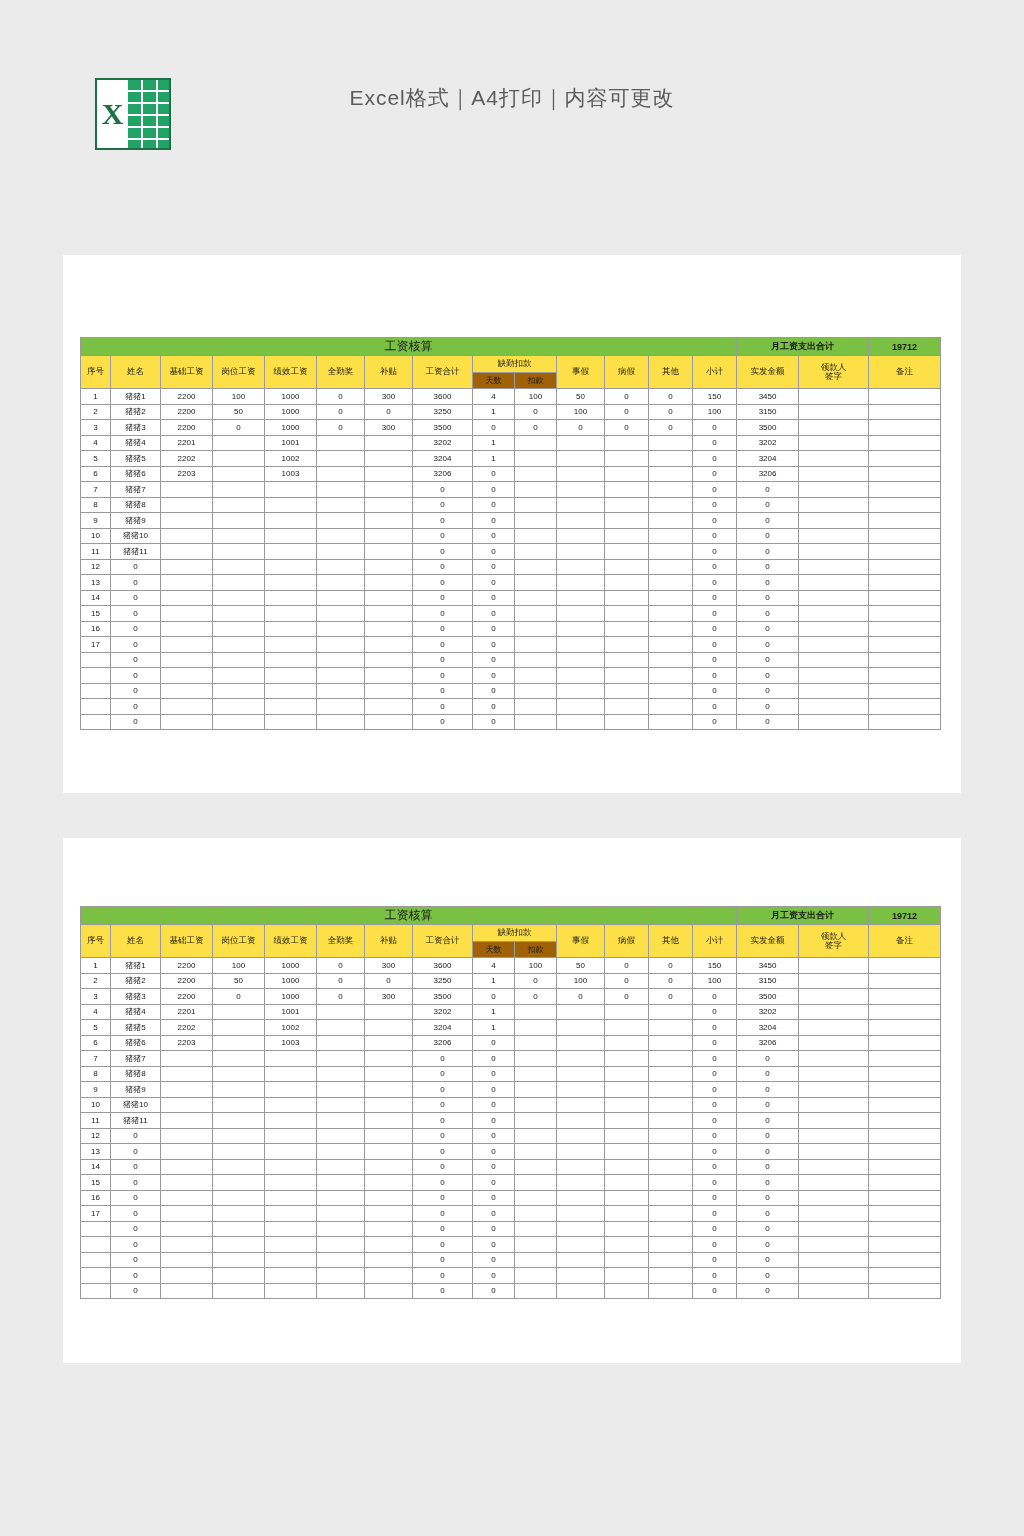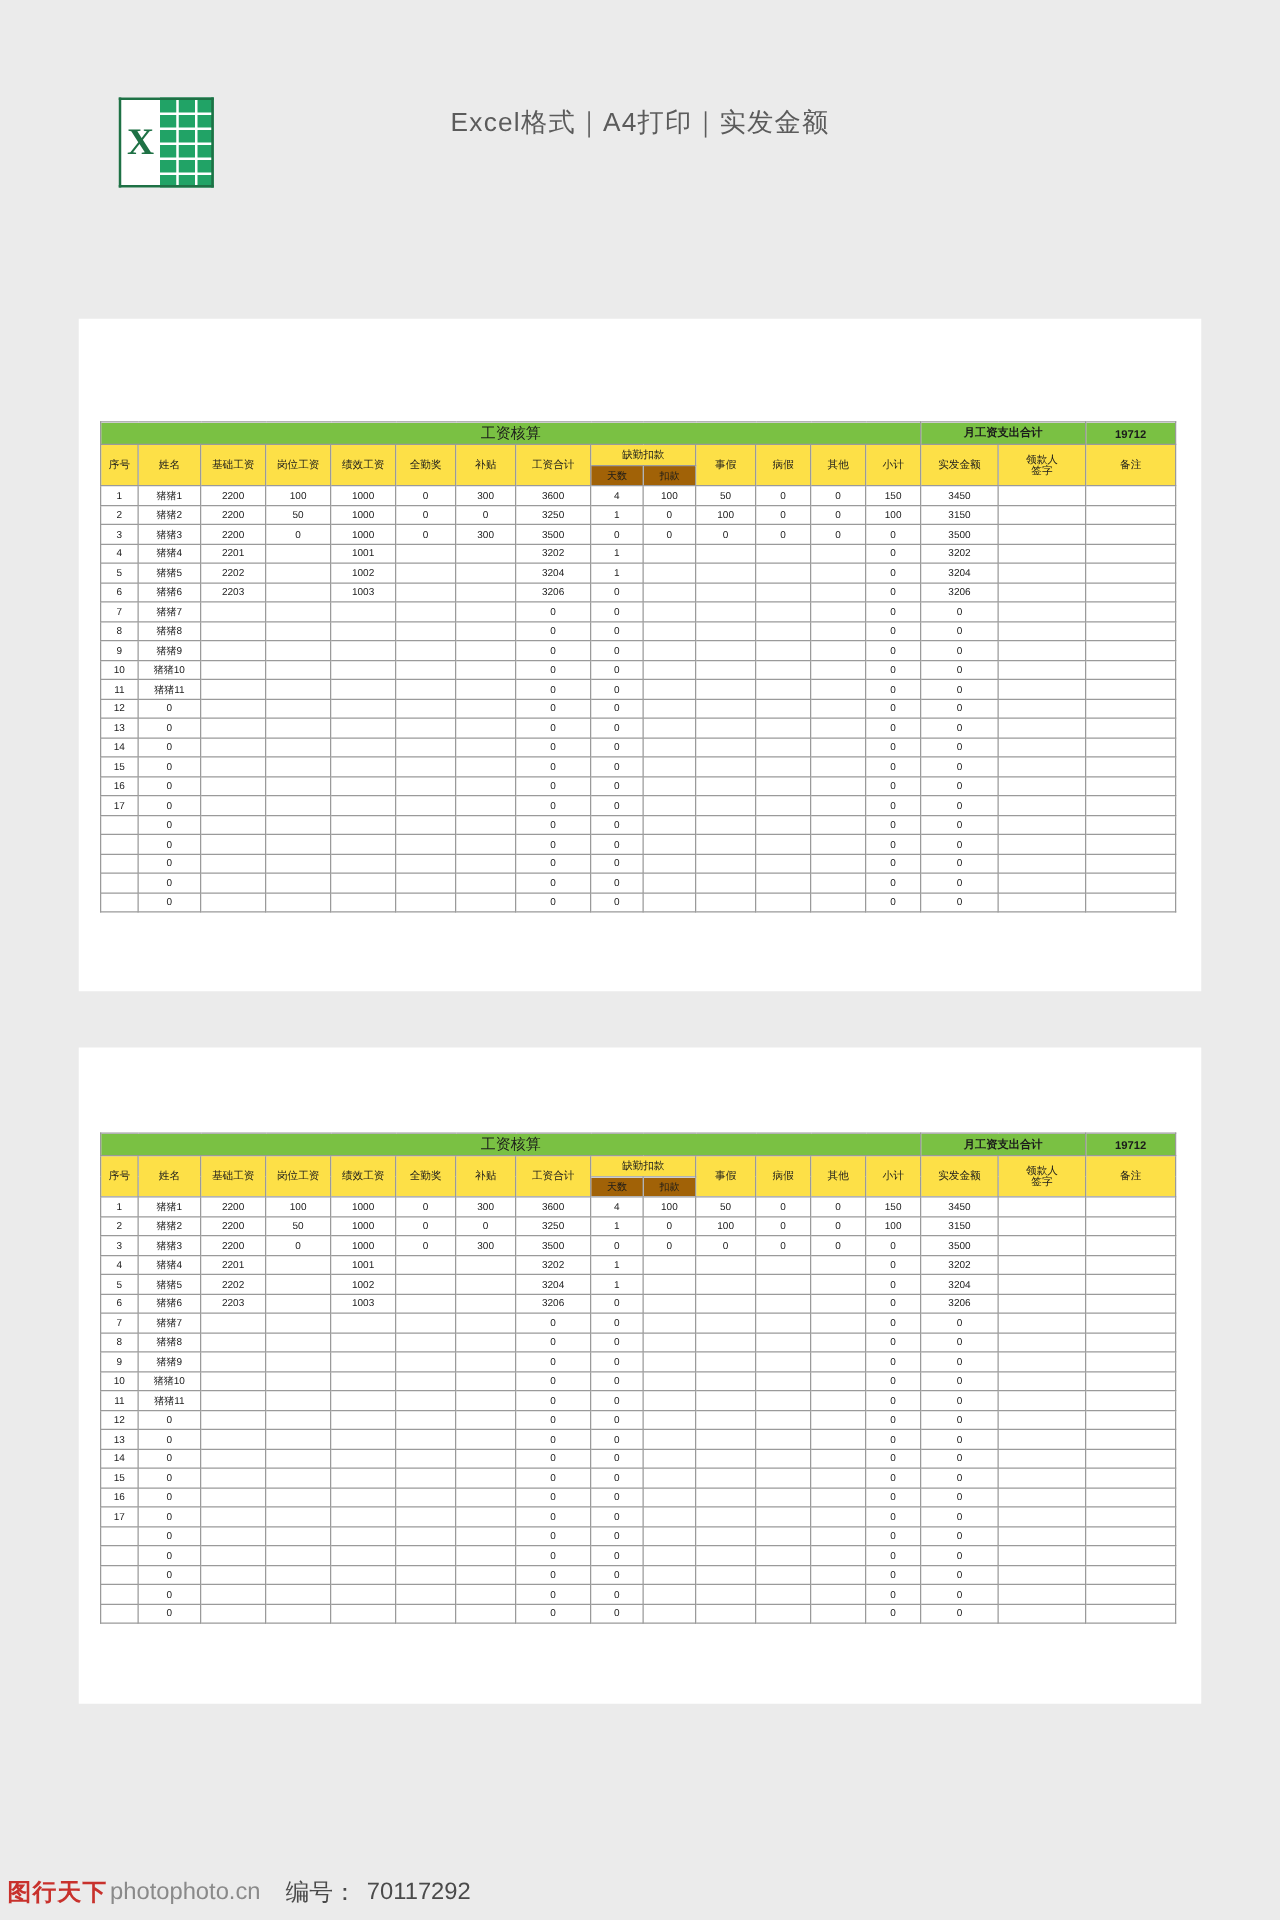--- a/index.html
+++ b/index.html
@@ -167,21 +167,21 @@
       <div class="logo-right">
         <div class="gl" style="left:0;top:10px;width:43px;height:2px;"></div>
         <div class="gl" style="left:0;top:22px;width:43px;height:2px;"></div>
         <div class="gl" style="left:0;top:34px;width:43px;height:2px;"></div>
         <div class="gl" style="left:0;top:46px;width:43px;height:2px;"></div>
         <div class="gl" style="left:0;top:58px;width:43px;height:2px;"></div>
         <div class="gl" style="left:13px;top:0;width:2px;height:72px;"></div>
         <div class="gl" style="left:28px;top:0;width:2px;height:72px;"></div>
       </div>
     </div>
-    <div class="subtitle">Excel格式｜A4打印｜实发金额</div>
+    <div class="subtitle">Excel格式｜A4打印｜内容可更改</div>
   </div>
 
   <div class="card card-1">
     <div class="sheet sheet-1">
       <table class="grid">
         <colgroup>
           <col style="width:30px">
             <col style="width:50px">
             <col style="width:52px">
             <col style="width:52px">
@@ -1116,20 +1116,14 @@
               <td>0</td>
               <td>0</td>
               <td></td>
               <td></td>
             </tr>
           </tbody>
       </table>
     </div>
   </div>
 
-  <div class="footer">
-    <span class="wm-logo">图行天下</span>
-    <span class="wm-text">photophoto.cn</span>
-    <span class="wm-num">编号：</span>
-    <span class="wm-id">70117292</span>
-  </div>
 
 </div>
 
 </body></html>

